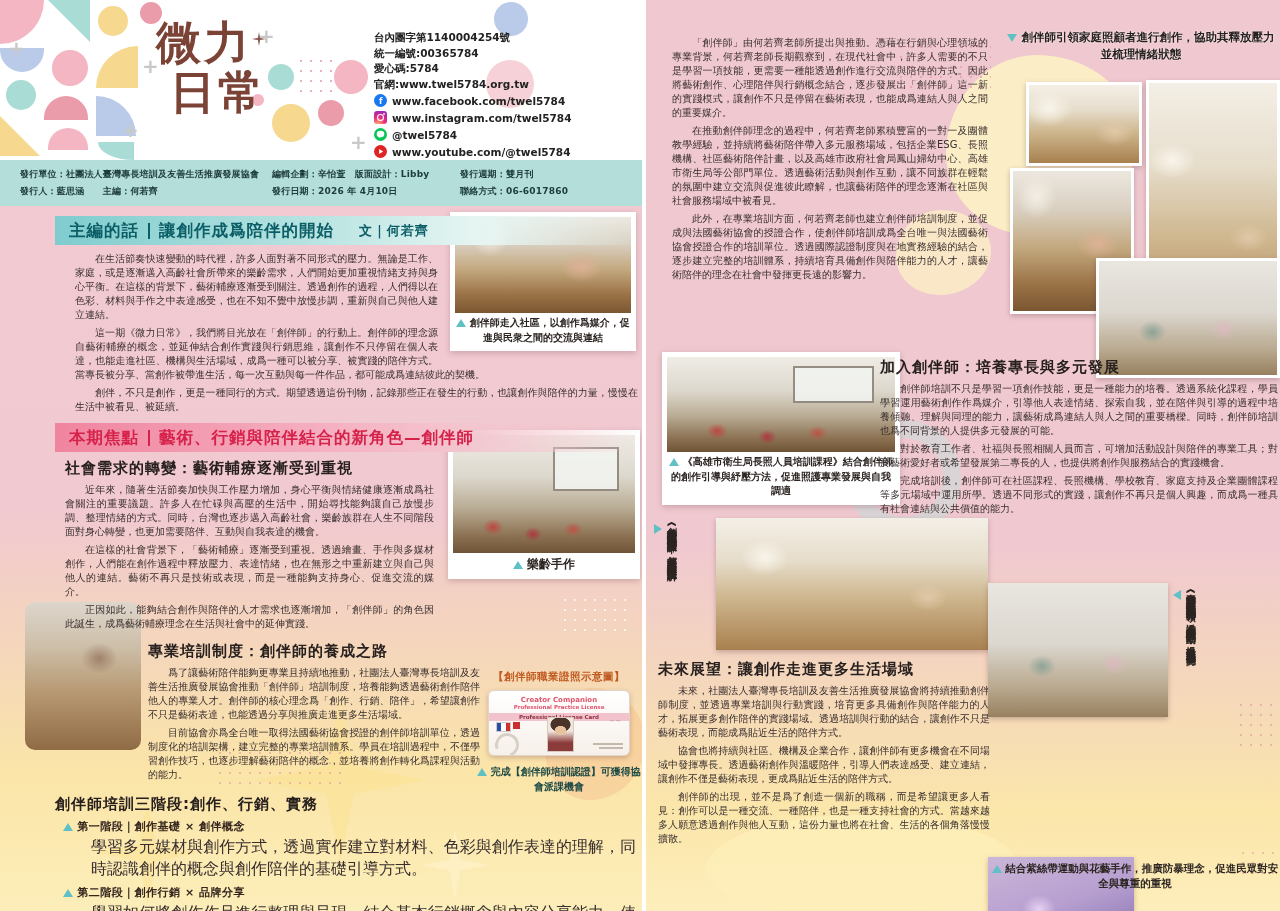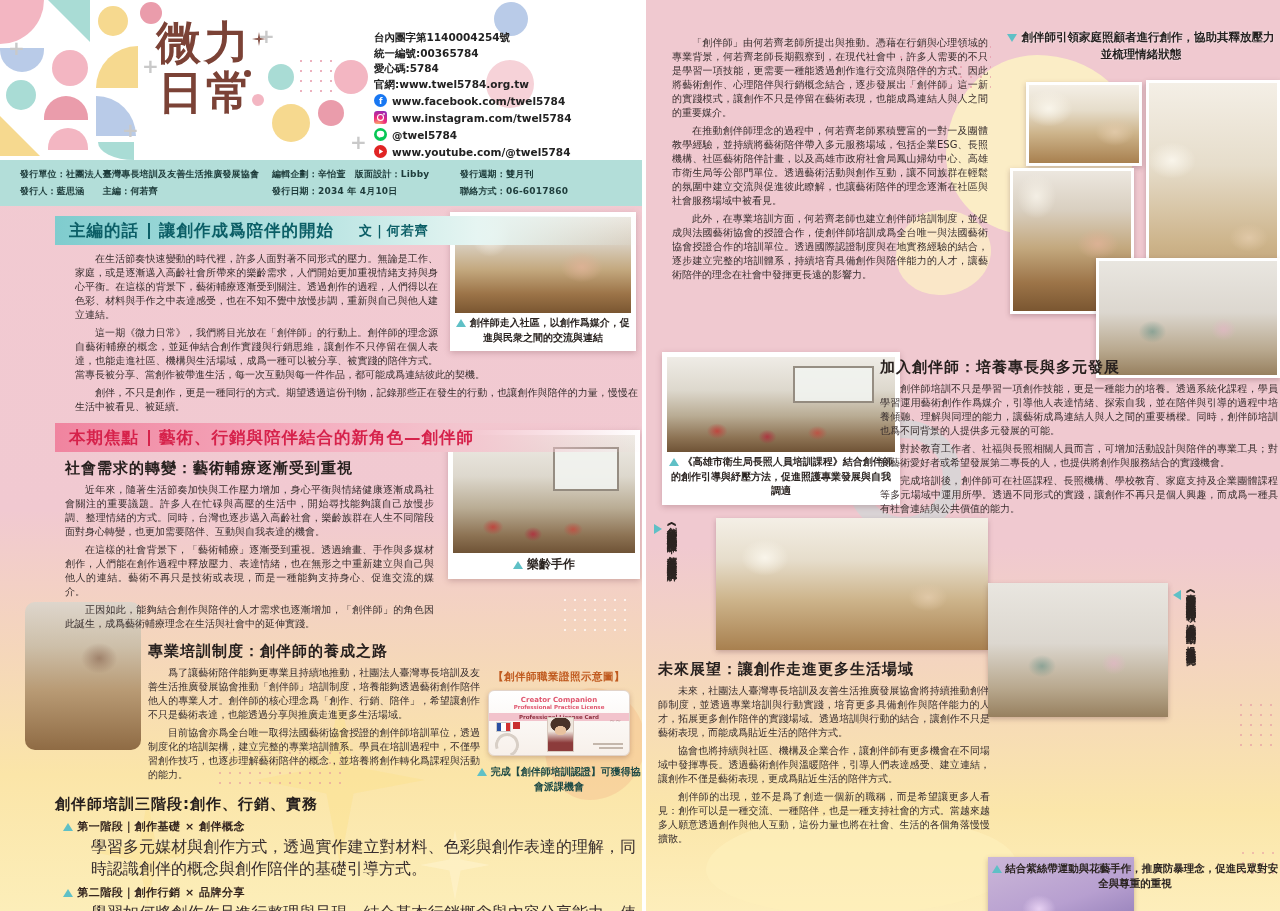--- a/index.html
+++ b/index.html
@@ -9,21 +9,21 @@
   .page-left{left:0;width:642px;background:linear-gradient(180deg,#f2cbd2 0%,#f1c9d1 56%,#f5d7ba 72%,#fbe5a8 85%,#fceeb9 100%);}
   .page-right{left:646px;width:634px;background:linear-gradient(180deg,#f0c9d0 0%,#f0c9d0 60%,#f5d8ba 76%,#fbe6aa 89%,#fdeebb 100%);}
   .abs{position:absolute;}
   .deco{position:absolute;z-index:0;}
   .z1{z-index:1;}
 
   
   .lp-header{position:absolute;left:0;top:0;width:642px;height:160px;background:#fff;z-index:1;}
   .logo{position:absolute;left:156px;top:18px;width:110px;color:#7b4236;font-weight:800;line-height:1.12;
     letter-spacing:3px;font-size:45px;z-index:2;}
-  .logo .l2{margin-left:2px;}
+  .logo .l2{margin-left:14px;}
   .logo-dot{position:absolute;width:7px;height:7px;border-radius:50%;background:#7b4236;}
   .logo-spark{position:absolute;width:14px;height:14px;background:#7b4236;opacity:.9;
     clip-path:polygon(50% 0%,58% 42%,100% 50%,58% 58%,50% 100%,42% 58%,0% 50%,42% 42%);}
   .contact{position:absolute;left:374px;top:30px;width:258px;z-index:2;color:#222;}
   .c-line{font-size:10.5px;font-weight:700;line-height:15.5px;}
   .s-row{display:flex;align-items:center;gap:5px;height:17px;font-size:10.5px;font-weight:700;}
   .s-row svg{flex:0 0 13px;}
 
   
   .shp{position:absolute;}
@@ -230,21 +230,21 @@
           <span>www.youtube.com/@twel5784</span>
         </div>
       </div>
     </div>
 
     <div class="lp-band">
       <div class="cell">發行單位：社團法人臺灣專長培訓及友善生活推廣發展協會</div>
       <div class="cell">編輯企劃：辛怡萱　版面設計：Libby</div>
       <div class="cell">發行週期：雙月刊</div>
       <div class="cell">發行人：藍思涵　　主編：何若齊</div>
-      <div class="cell">發行日期：2034 年 4月10日</div>
+      <div class="cell">發行日期：2026 年 4月10日</div>
       <div class="cell">聯絡方式：06-6017860</div>
     </div>
 
     <div class="lp-flow">
 
       <div class="band band-editor">
         <span class="tag">主編的話</span>
         <span class="bar"></span>
         <span class="ttl">讓創作成爲陪伴的開始</span>
         <span class="byl">文｜何若齊</span>

